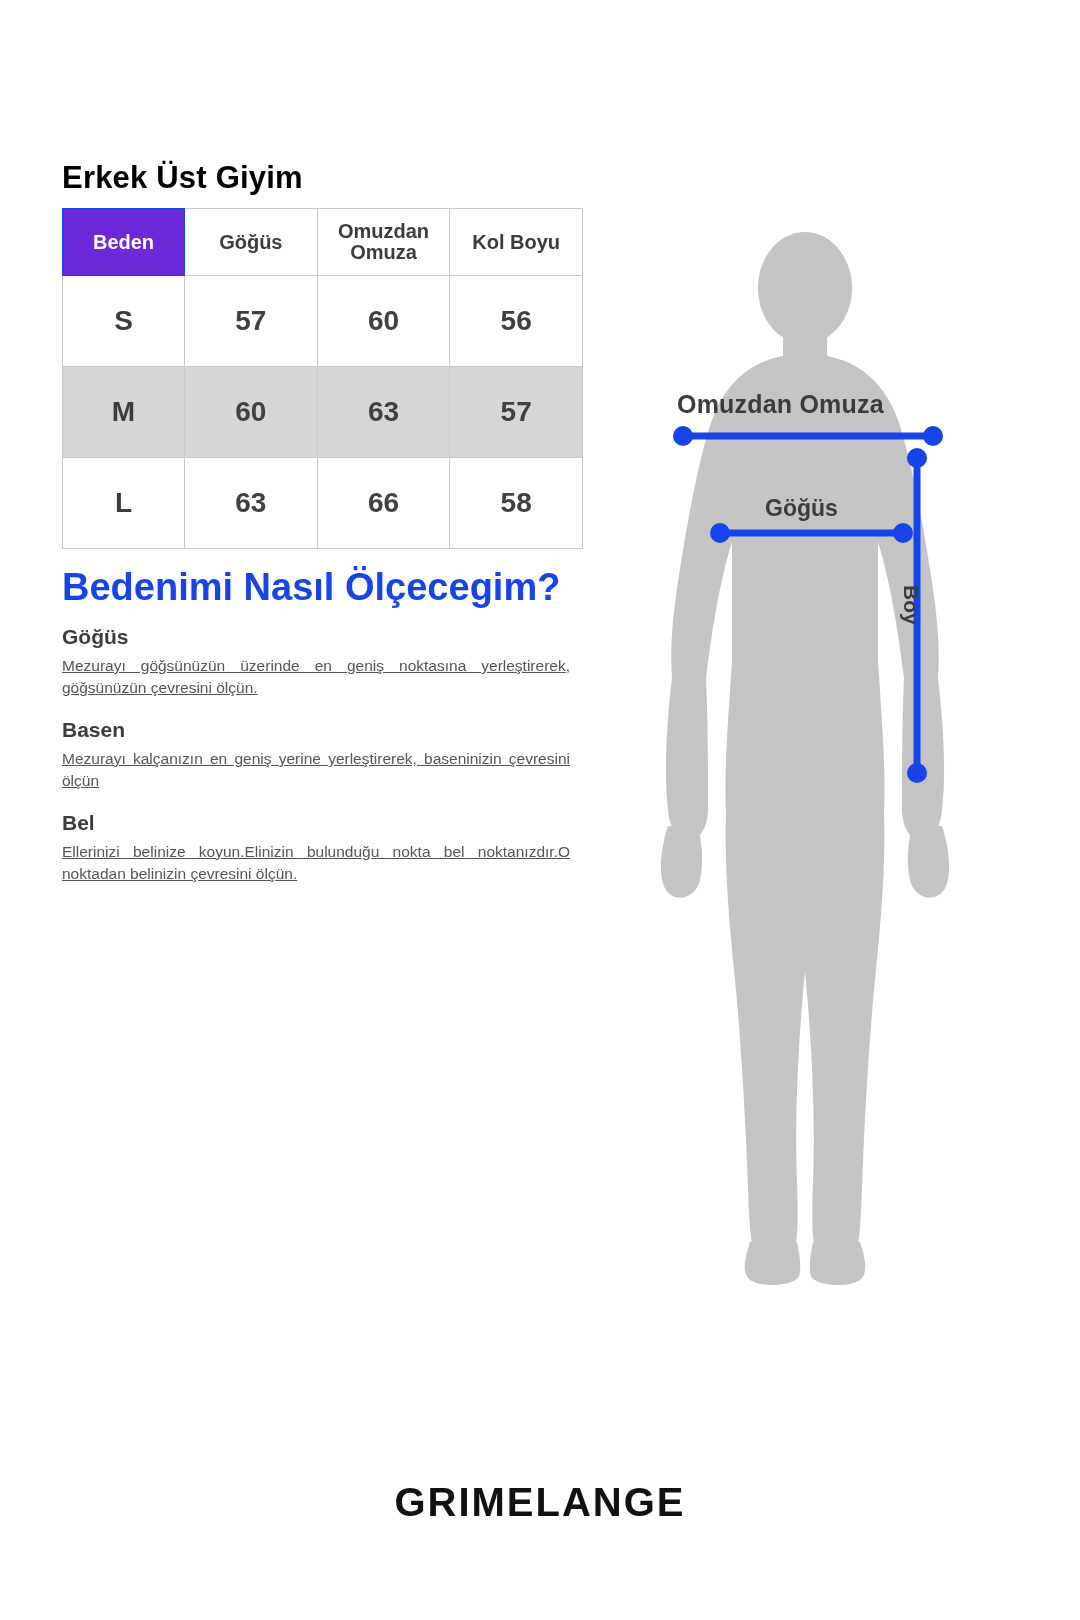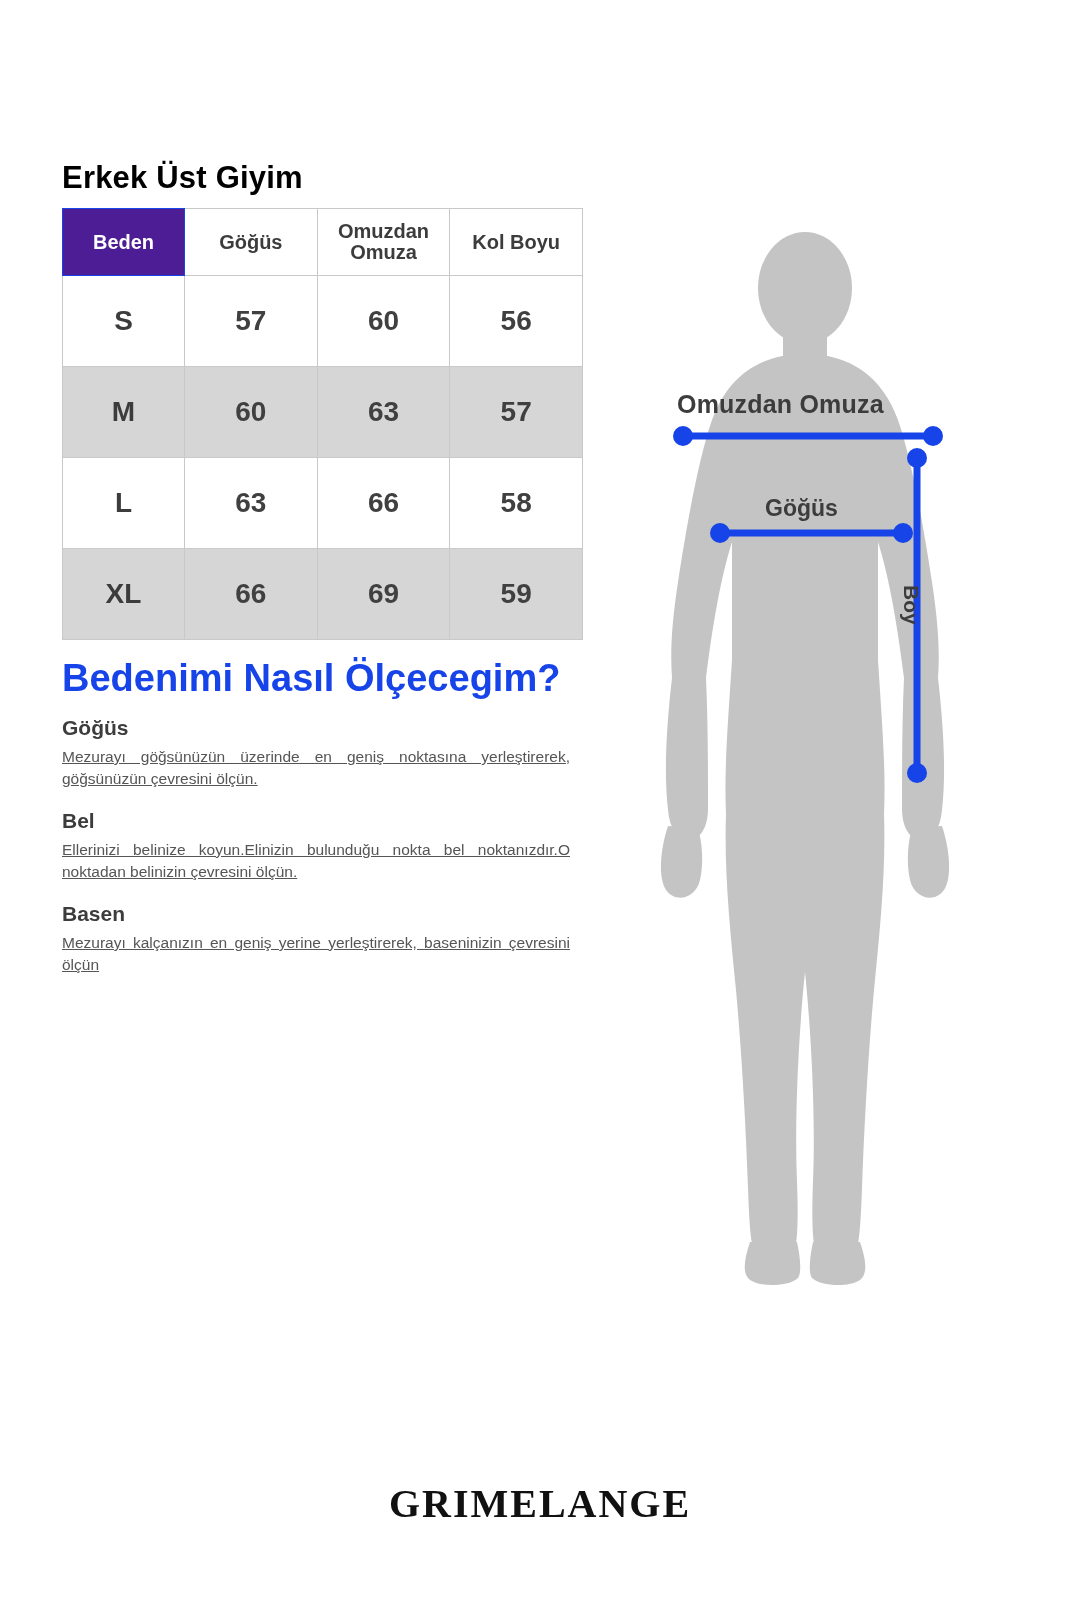--- a/index.html
+++ b/index.html
@@ -57,21 +57,21 @@
   }
   table.size-table thead th {
     height: 62px;
     font-size: 20px;
     font-weight: bold;
     color: #3c3c3c;
     line-height: 1.05;
     padding: 2px 4px;
   }
   table.size-table thead th.beden-head {
-    background: #4c1d95;
+    background: #6d28d9;
     color: #ffffff;
     border-color: #1744e8;
     width: 113px;
   }
   table.size-table tbody td {
     height: 88px;
     font-size: 28px;
     font-weight: bold;
     color: #404040;
   }
@@ -144,21 +144,21 @@
   .brand {
     position: absolute;
     left: 0;
     right: 0;
     top: 1480px;
     text-align: center;
     font-size: 40px;
     font-weight: bold;
     letter-spacing: 2px;
     color: #111111;
-    font-family: Liberation Serif, serif;
+    font-family: Liberation Sans, sans-serif;
   }
 </style>
 </head>
 <body>
 
 <div class="page">
 
   <div class="left-col">
 
     <h1 class="main-title">Erkek Üst Giyim</h1>
@@ -184,44 +184,38 @@
           <td>60</td>
           <td>63</td>
           <td>57</td>
         </tr>
         <tr>
           <td class="size-label">L</td>
           <td>63</td>
           <td>66</td>
           <td>58</td>
         </tr>
-        <tr class="alt">
-          <td class="size-label">XL</td>
-          <td>66</td>
-          <td>69</td>
-          <td>59</td>
-        </tr>
       </tbody>
     </table>
 
     <h2 class="howto-title">Bedenimi Nasıl Ölçecegim?</h2>
 
     <div class="howto-block">
       <div class="howto-h">Göğüs</div>
       <p class="howto-p">Mezurayı göğsünüzün üzerinde en geniş noktasına yerleştirerek, göğsünüzün çevresini ölçün.</p>
     </div>
 
     <div class="howto-block">
+      <div class="howto-h">Basen</div>
+      <p class="howto-p">Mezurayı kalçanızın en geniş yerine yerleştirerek, baseninizin çevresini ölçün</p>
+    </div>
+
+    <div class="howto-block">
       <div class="howto-h">Bel</div>
       <p class="howto-p">Ellerinizi belinize koyun.Elinizin bulunduğu nokta bel noktanızdır.O noktadan belinizin çevresini ölçün.</p>
-    </div>
-
-    <div class="howto-block">
-      <div class="howto-h">Basen</div>
-      <p class="howto-p">Mezurayı kalçanızın en geniş yerine yerleştirerek, baseninizin çevresini ölçün</p>
     </div>
 
   </div>
 
   <div class="diagram">
     <svg width="400" height="1070" viewBox="0 0 400 1070" xmlns="http://www.w3.org/2000/svg">
 
       <ellipse cx="185" cy="58" rx="47" ry="56" fill="#c4c4c4"></ellipse>
 
       <rect x="163" y="100" width="44" height="32" fill="#c4c4c4"></rect>

